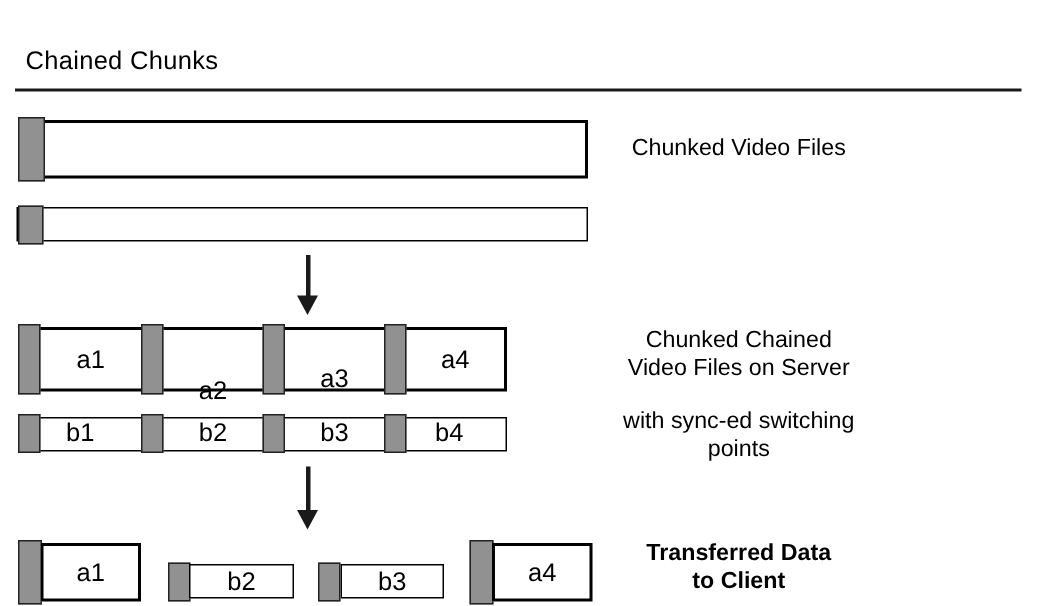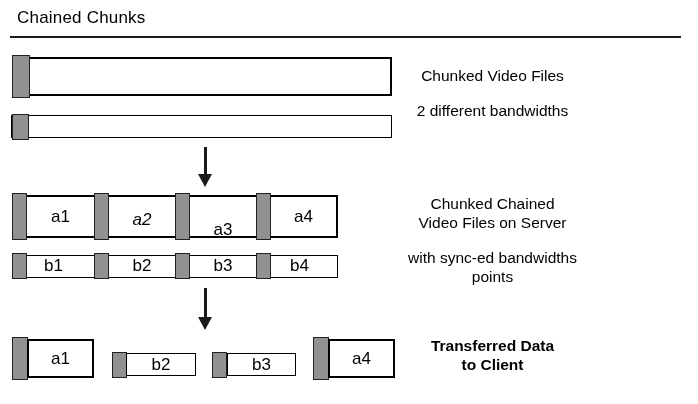--- a/index.html
+++ b/index.html
@@ -1,20 +1,20 @@
 <!DOCTYPE html>
 <html><head>
 <meta charset="utf-8">
 <style>
   html,body{margin:0;padding:0;background:#fff;}
   #stage{
     position:relative;width:698px;height:404px;background:#ffffff;overflow:hidden;
     font-family:"Liberation Sans","DejaVu Sans",sans-serif;color:#000;
   }
-  .abs{position:absolute;}
+  .abs{position:absolute;margin-top:23px;}
   #title{left:17px;top:8px;font-size:17px;letter-spacing:.2px;}
   #rule{left:10px;top:36px;width:671px;height:2px;background:#1a1a1a;}
   .bar{background:#fff;border:2px solid #000;box-sizing:border-box;}
   .bar.thin{border-width:1.5px;}
   .grayblk{background:#919191;border:1.5px solid #222;box-sizing:border-box;}
   .caption{left:390px;width:205px;text-align:center;font-size:15.5px;line-height:19px;}
   .chunk-label{
     text-align:center;font-size:17px;display:flex;align-items:center;justify-content:center;
     box-sizing:border-box;
   }
@@ -32,51 +32,50 @@
   <div id="title" class="abs">Chained Chunks</div>
   <div id="rule" class="abs"></div>
 
   <div class="abs bar" style="left:13px;top:57px;width:379px;height:39px;"></div>
   <div class="abs grayblk" style="left:12px;top:55px;width:18px;height:43px;"></div>
 
   <div class="abs bar thin" style="left:11px;top:115px;width:381px;height:23px;"></div>
   <div class="abs grayblk" style="left:12px;top:114px;width:17px;height:26px;"></div>
 
   <div class="abs caption" style="top:66px;">Chunked Video Files</div>
-  <div class="abs caption" style="top:101px;">2 different bandwidths</div>
 
   <div class="abs arrow-stem" style="left:204px;top:147px;height:29px;"></div>
   <div class="abs arrow-head" style="left:198px;top:174px;"></div>
 
   <div class="abs bar" style="left:12px;top:195px;width:326px;height:43px;"></div>
   <div class="abs grayblk" style="left:12px;top:193px;width:15px;height:47px;"></div>
   <div class="abs grayblk" style="left:94px;top:193px;width:15px;height:47px;"></div>
   <div class="abs grayblk" style="left:175px;top:193px;width:15px;height:47px;"></div>
   <div class="abs grayblk" style="left:256px;top:193px;width:15px;height:47px;"></div>
   <div class="abs chunk-label" style="left:27px;top:195px;width:67px;height:43px;">a1</div>
-  <div class="abs chunk-label" style="left:109px;top:190px;width:66px;height:60px;font-style:italic;">a2</div>
+  <div class="abs chunk-label" style="left:109px;top:208px;width:66px;height:60px;">a2</div>
   <div class="abs chunk-label" style="left:190px;top:208px;width:66px;height:43px;">a3</div>
   <div class="abs chunk-label" style="left:271px;top:195px;width:65px;height:43px;">a4</div>
 
   <div class="abs bar thin" style="left:12px;top:255px;width:326px;height:23px;"></div>
   <div class="abs grayblk" style="left:12px;top:253px;width:15px;height:26px;"></div>
   <div class="abs grayblk" style="left:94px;top:253px;width:15px;height:26px;"></div>
   <div class="abs grayblk" style="left:175px;top:253px;width:15px;height:26px;"></div>
   <div class="abs grayblk" style="left:256px;top:253px;width:15px;height:26px;"></div>
   <div class="abs chunk-label" style="left:27px;top:254px;width:53px;height:23px;">b1</div>
   <div class="abs chunk-label" style="left:109px;top:254px;width:66px;height:23px;">b2</div>
   <div class="abs chunk-label" style="left:190px;top:254px;width:66px;height:23px;">b3</div>
   <div class="abs chunk-label" style="left:271px;top:254px;width:57px;height:23px;">b4</div>
 
   <div class="abs caption" style="top:194px;">
     <div>Chunked Chained</div>
     <div>Video Files on Server</div>
   </div>
   <div class="abs caption" style="top:248px;">
-    <div>with sync-ed bandwidths</div>
+    <div>with sync-ed switching</div>
     <div>points</div>
   </div>
 
   <div class="abs arrow-stem" style="left:204px;top:288px;height:30px;"></div>
   <div class="abs arrow-head" style="left:198px;top:317px;"></div>
 
   <div class="abs grayblk" style="left:12px;top:337px;width:16px;height:43px;"></div>
   <div class="abs bar chunk-label" style="left:27px;top:339px;width:67px;height:39px;">a1</div>
 
   <div class="abs grayblk" style="left:112px;top:352px;width:15px;height:26px;"></div>

